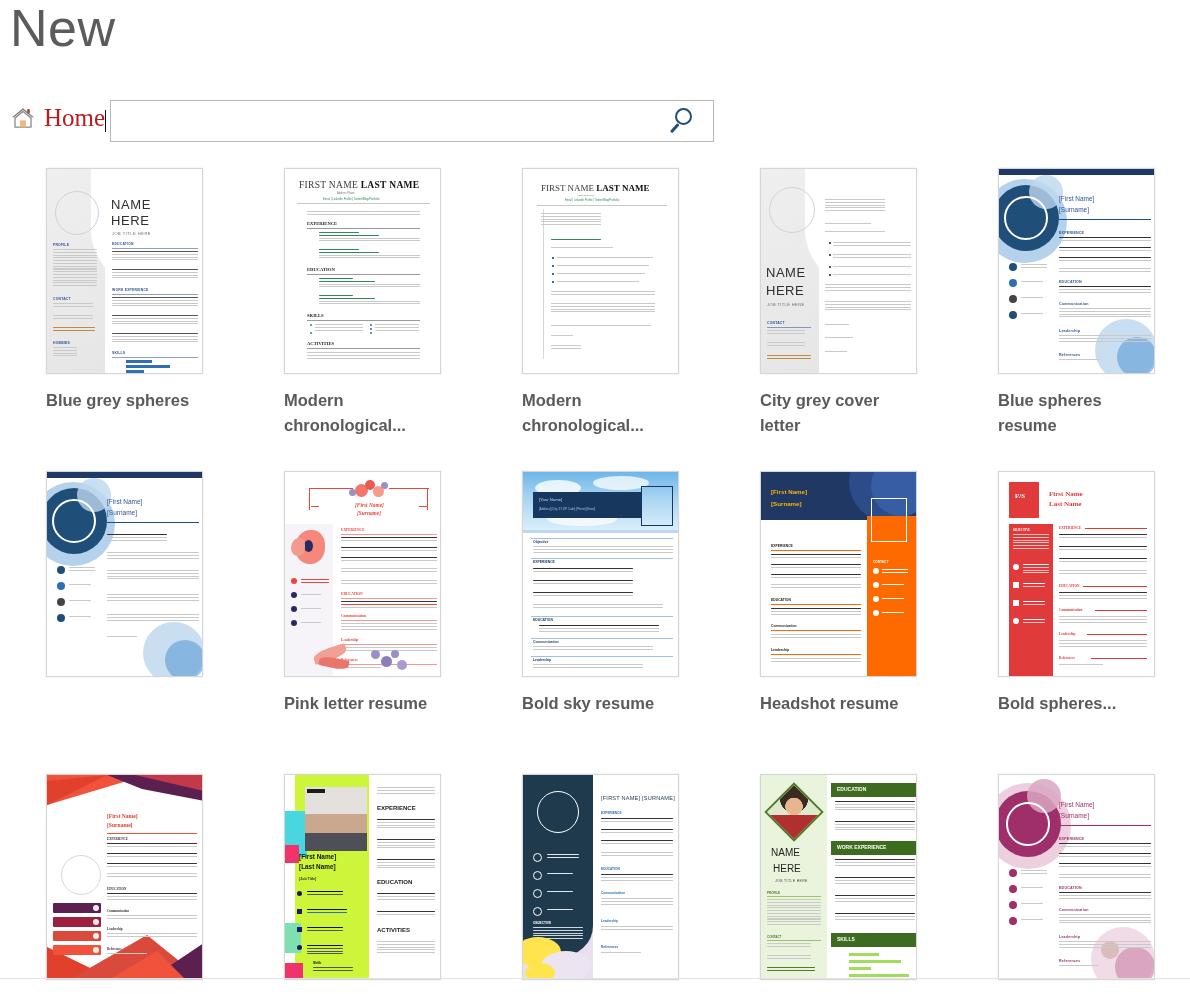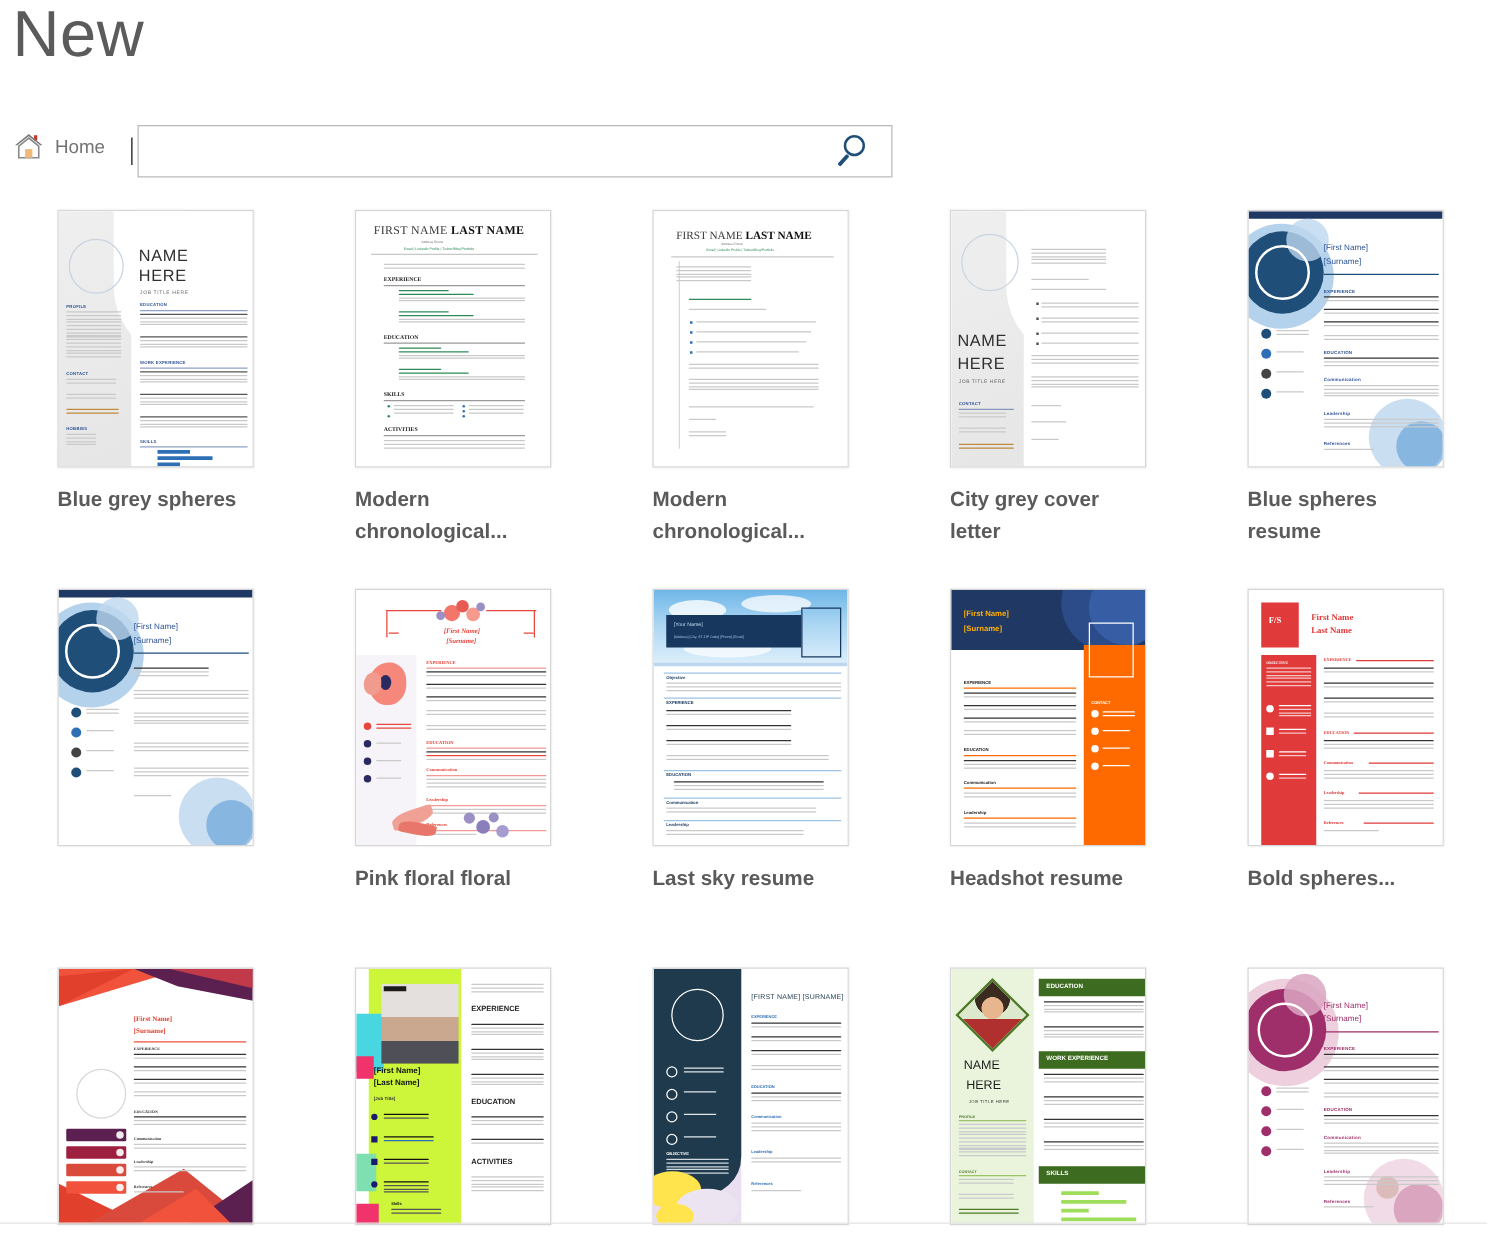--- a/index.html
+++ b/index.html
@@ -18,21 +18,21 @@
     font-size: 52px; font-weight: 300; color: #5b5b5b;
     letter-spacing: .5px; line-height: 1;
   }
   .nav-row { position: absolute; left: 0; top: 100px; width: 1190px; height: 44px; }
   .home-link {
     position: absolute; left: 10px; top: 4px;
     display: flex; align-items: center; gap: 8px;
     cursor: pointer;
   }
   .home-icon { width: 26px; height: 26px; position: relative; display:block; }
-  .home-label { font-size: 15px; color: #737373; }
+  .home-label { font-size: 25px; color: #b91c1c; font-family: Liberation Serif, serif; }
 
   .search-wrap {
     position: absolute; left: 110px; top: 0;
     width: 604px; height: 42px;
     border: 1px solid #b9b9b9; background: #fff;
     display: flex; align-items: center;
   }
   .search-input {
     border: 0; outline: 0; background: transparent;
     font-family: "Liberation Sans", sans-serif;
@@ -736,21 +736,21 @@
               </div>
 
             <div class="circ" style="left:28px;top:176px;width:34px;height:12px;background:#f0a094;border-radius:50% 10% 50% 10%;transform:rotate(-18deg)"></div>
             <div class="circ" style="left:34px;top:186px;width:30px;height:10px;background:#e8766a;border-radius:50% 10% 50% 10%;transform:rotate(12deg)"></div>
             <div class="circ" style="left:86px;top:178px;width:9px;height:9px;background:#9b8fc4"></div>
             <div class="circ" style="left:96px;top:184px;width:11px;height:11px;background:#8a7fbb"></div>
             <div class="circ" style="left:106px;top:178px;width:8px;height:8px;background:#9b8fc4"></div>
             <div class="circ" style="left:112px;top:188px;width:10px;height:10px;background:#a79cd0"></div>
           </div>
         </div>
-        <div class="caption"><span>Pink floral floral</span></div>
+        <div class="caption"><span>Pink letter resume</span></div>
       </div>
 
       <div class="card" style="left:522px">
         <div class="thumb">
           <div class="pg">
             <div class="bar" style="left:0;top:0;width:100%;height:58px;
                  background:linear-gradient(180deg,#6fb6e8 0%,#a9d5f2 45%,#dbeefb 100%)"></div>
             <div class="circ" style="left:12px;top:8px;width:46px;height:16px;background:#fff;opacity:.8;border-radius:50%"></div>
             <div class="circ" style="left:70px;top:4px;width:56px;height:14px;background:#fff;opacity:.75;border-radius:50%"></div>
             <div class="circ" style="left:24px;top:40px;width:70px;height:14px;background:#fff;opacity:.7;border-radius:50%"></div>
@@ -805,21 +805,21 @@
               </div>
 
             <div class="tt" style="left:10px;top:186px;font-size:3.4px;font-weight:bold;color:#17375e">Leadership</div>
             <div class="hdgline" style="left:8px;top:184px;width:142px;background:#9cc3e5"></div>
             <div class="lines tiny" style="left:10px;top:192px;width:110px">
                 <i></i>
                 <i></i>
               </div>
           </div>
         </div>
-        <div class="caption"><span>Last sky resume</span></div>
+        <div class="caption"><span>Bold sky resume</span></div>
       </div>
 
       <div class="card" style="left:760px">
         <div class="thumb">
           <div class="pg">
             <div class="bar" style="left:0;top:0;width:100%;height:48px;background:#203864"></div>
             <div class="circ" style="left:88px;top:-30px;width:80px;height:80px;background:#2e4f8f;opacity:.85"></div>
             <div class="circ" style="left:110px;top:-16px;width:60px;height:60px;background:#3b63ad;opacity:.8"></div>
             <div class="bar" style="left:106px;top:44px;width:52px;height:162px;background:#ff6a00"></div>
 

